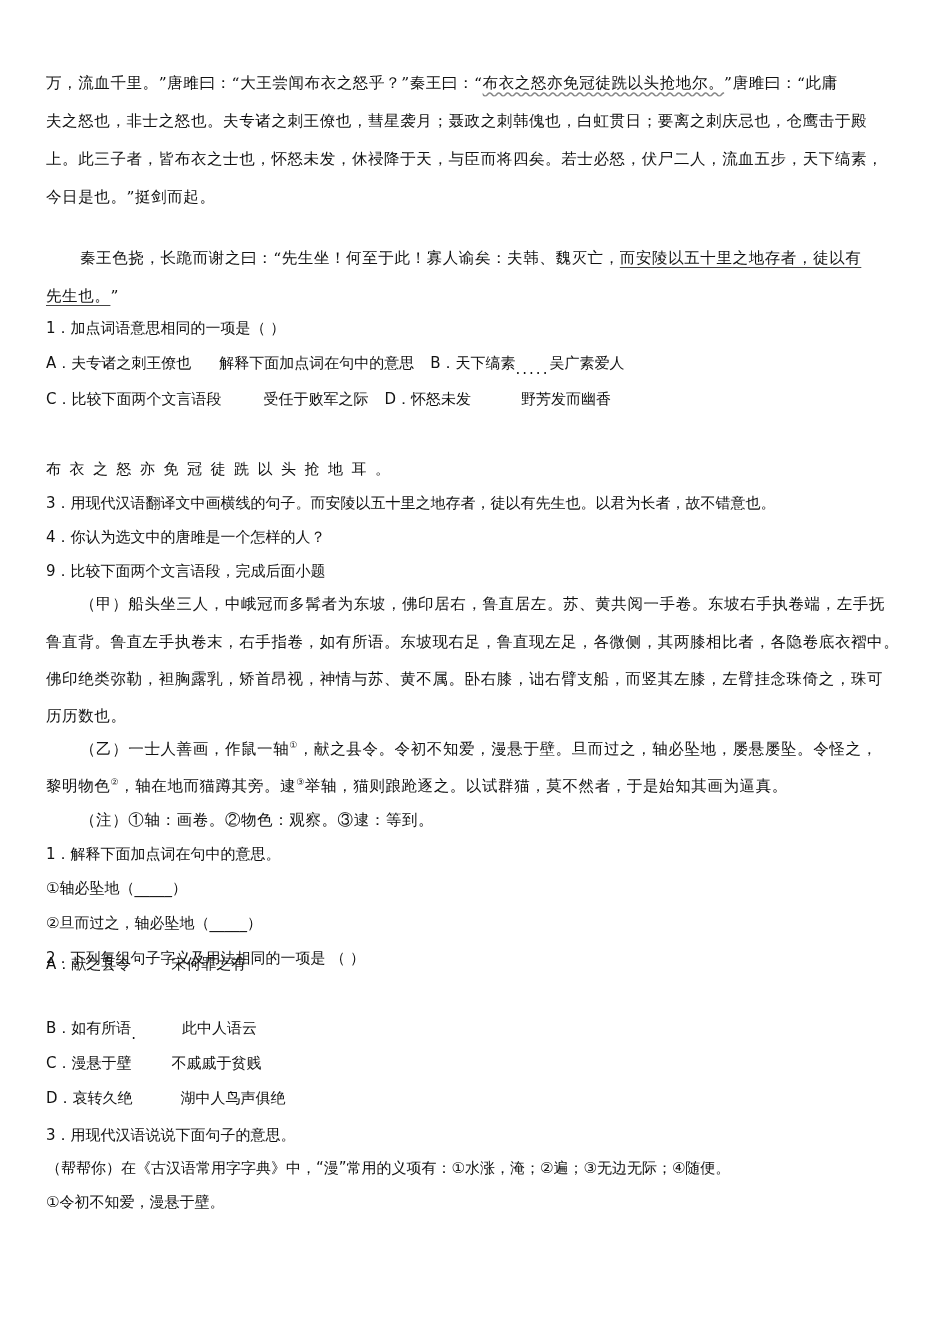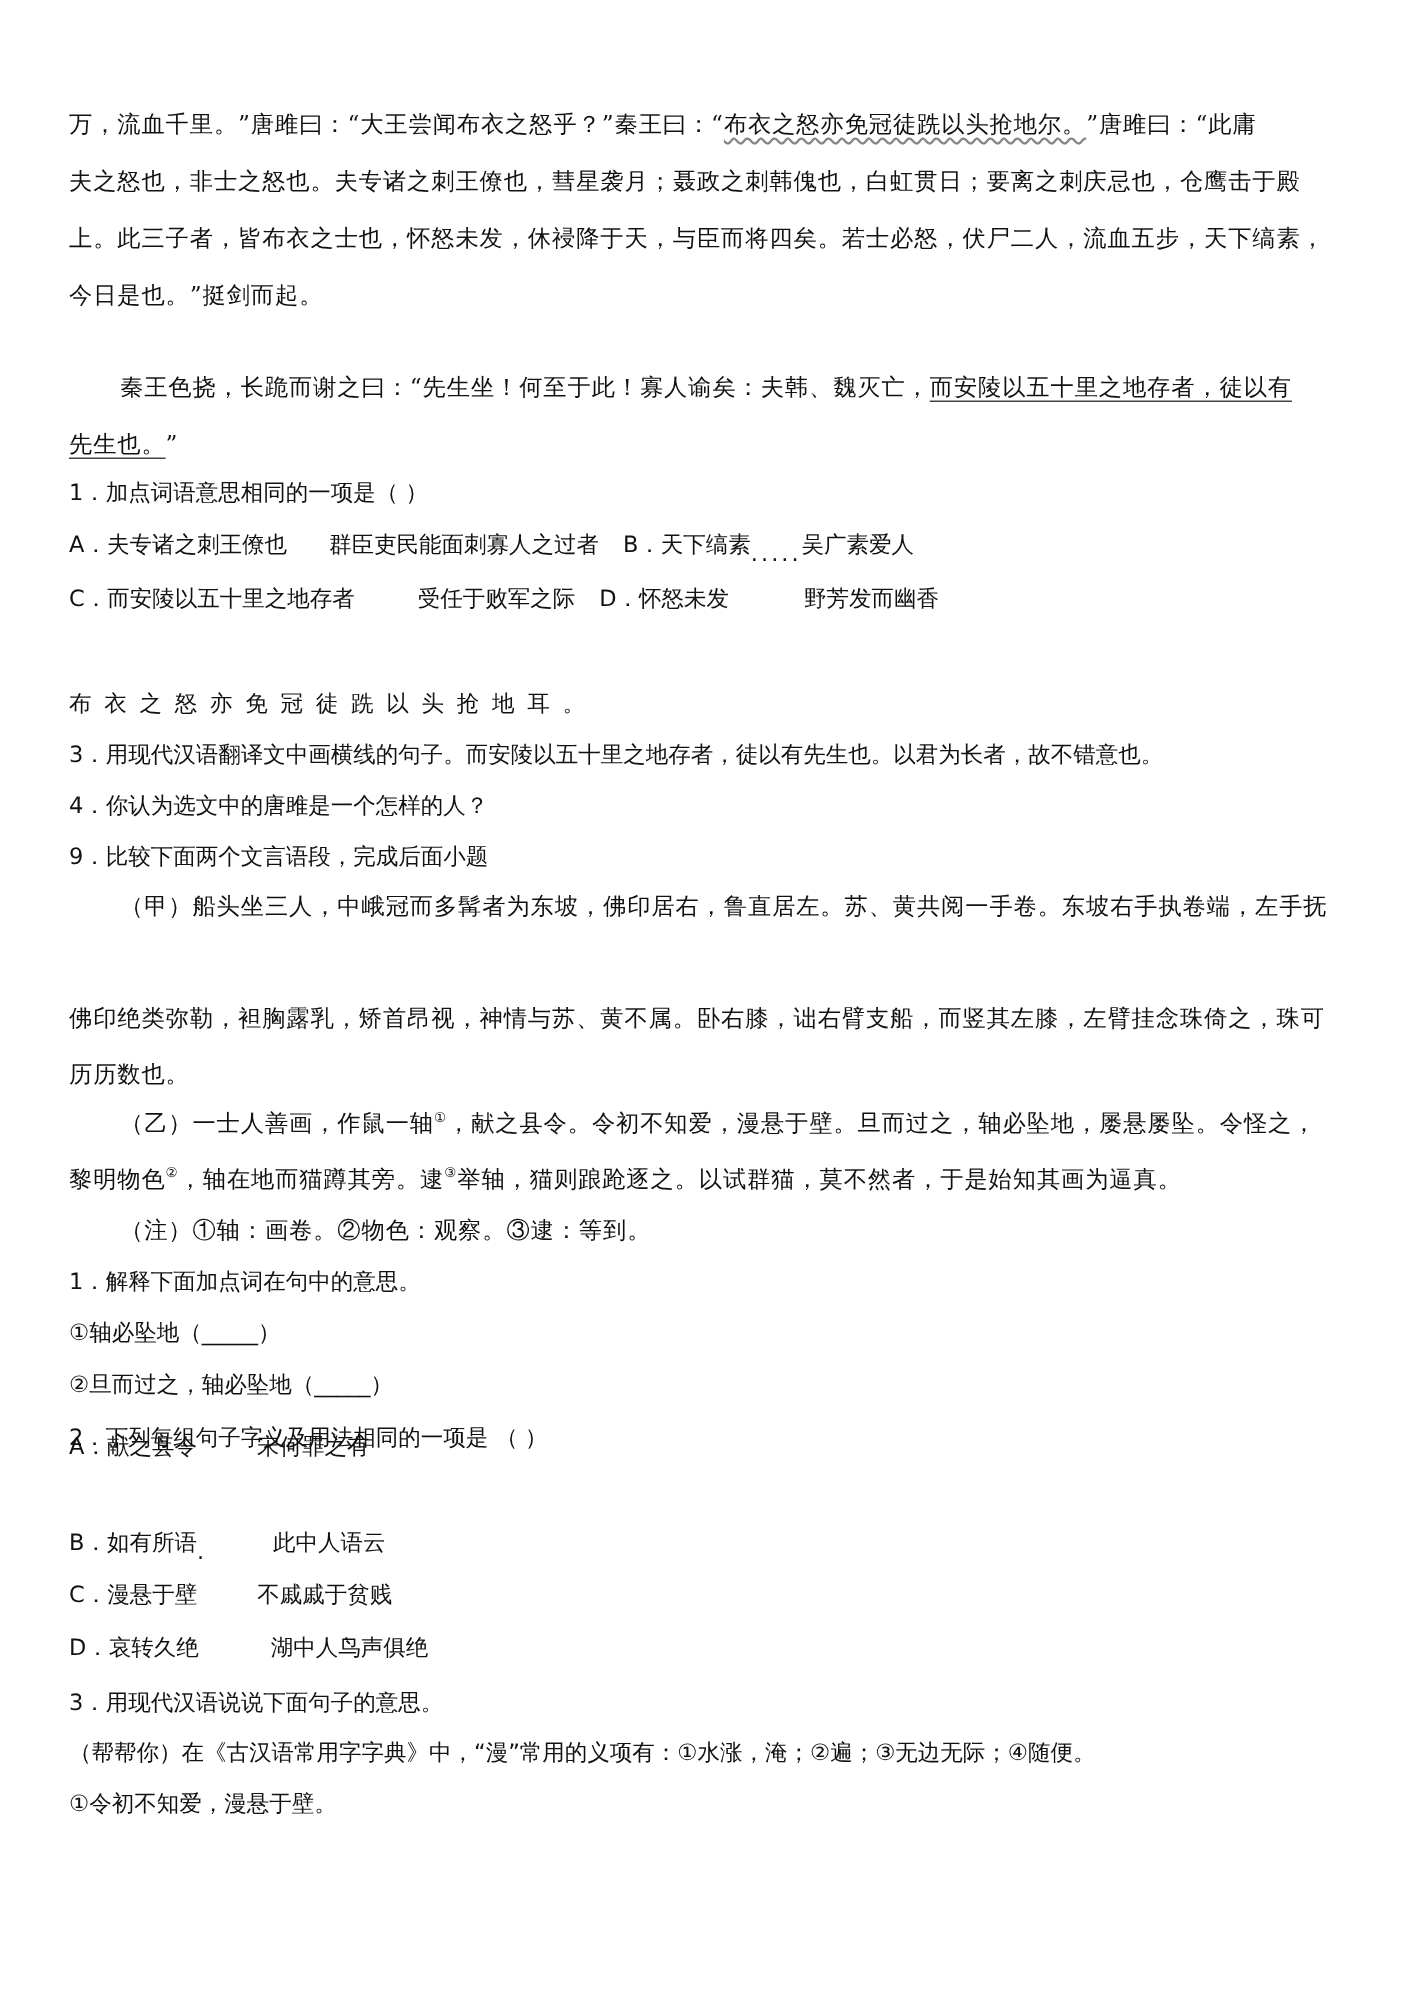--- a/index.html
+++ b/index.html
@@ -34,31 +34,32 @@
 
   <div class="line serif-tight indent" style="top:248px;">
     <span>秦王色挠，长跪而谢之曰：“先生坐！何至于此！寡人谕矣：夫韩、魏灭亡，</span><span class="uline">而安陵以五十里之地存者，徒以有</span>
   </div>
   <div class="line serif-tight" style="top:286px;">
     <span class="uline">先生也。</span><span>”</span>
   </div>
 
   <div class="line sans" style="top:318px;text-align:right;">1．加点词语意思相同的一项是（          ）</div>
   <div class="line sans" style="top:353px;">
-    <span>A．</span><span>夫专诸之刺王僚也</span><span class="gap" style="width:28px"></span><span>群臣吏民能面刺寡人之过者</span><span class="gap" style="width:16px"></span><span>B．</span><span>天下缟素</span><span class="dots">.....</span><span>吴广素爱人</span>
+    <span>A．</span><span>夫专诸之刺王僚也</span><span class="gap" style="width:28px"></span><span>解释下面加点词在句中的意思</span><span class="gap" style="width:16px"></span><span>B．</span><span>天下缟素</span><span class="dots">.....</span><span>吴广素爱人</span>
   </div>
   <div class="line sans" style="top:389px;">
-    <span>C．</span><span>而安陵以五十里之地存者</span><span class="gap" style="width:42px"></span><span>受任于败军之际</span><span class="gap" style="width:16px"></span><span>D．</span><span>怀怒未发</span><span class="gap" style="width:50px"></span><span>野芳发而幽香</span>
+    <span>C．</span><span>比较下面两个文言语段</span><span class="gap" style="width:42px"></span><span>受任于败军之际</span><span class="gap" style="width:16px"></span><span>D．</span><span>怀怒未发</span><span class="gap" style="width:50px"></span><span>野芳发而幽香</span>
   </div>
   <div class="line sans spaced" style="top:459px;">布衣之怒亦免冠徒跣以头抢地耳。</div>
   <div class="line sans" style="top:493px;">3．用现代汉语翻译文中画横线的句子。而安陵以五十里之地存者，徒以有先生也。以君为长者，故不错意也。</div>
   <div class="line sans" style="top:527px;">4．你认为选文中的唐雎是一个怎样的人？</div>
 
   <div class="line sans" style="top:561px;">9．比较下面两个文言语段，完成后面小题</div>
   <div class="line serif-tight indent" style="top:594px;">（甲）船头坐三人，中峨冠而多髯者为东坡，佛印居右，鲁直居左。苏、黄共阅一手卷。东坡右手执卷端，左手抚</div>
+  <div class="line serif-tight" style="top:632px;">鲁直背。鲁直左手执卷末，右手指卷，如有所语。东坡现右足，鲁直现左足，各微侧，其两膝相比者，各隐卷底衣褶中。</div>
   <div class="line serif-tight" style="top:669px;">佛印绝类弥勒，袒胸露乳，矫首昂视，神情与苏、黄不属。卧右膝，诎右臂支船，而竖其左膝，左臂挂念珠倚之，珠可</div>
   <div class="line serif-tight" style="top:706px;">历历数也。</div>
 
   <div class="line serif-tight indent" style="top:739px;">
     <span>（乙）一士人善画，作鼠一轴</span><sup>①</sup><span>，献之县令。令初不知爱，漫悬于壁。旦而过之，轴必坠地，屡悬屡坠。令怪之，</span>
   </div>
   <div class="line serif-tight" style="top:776px;">
     <span>黎明物色</span><sup>②</sup><span>，轴在地而猫蹲其旁。逮</span><sup>③</sup><span>举轴，猫则踉跄逐之。以试群猫，莫不然者，于是始知其画为逼真。</span>
   </div>
   <div class="line serif-tight indent" style="top:810px;">（注）①轴：画卷。②物色：观察。③逮：等到。</div>

